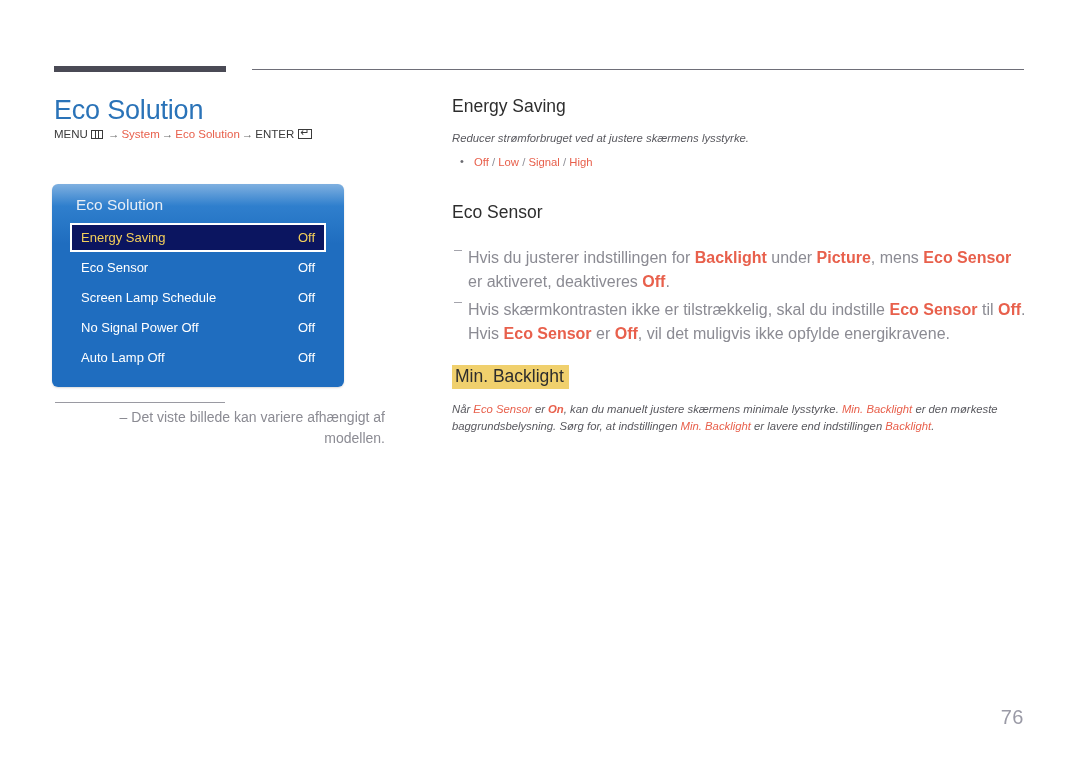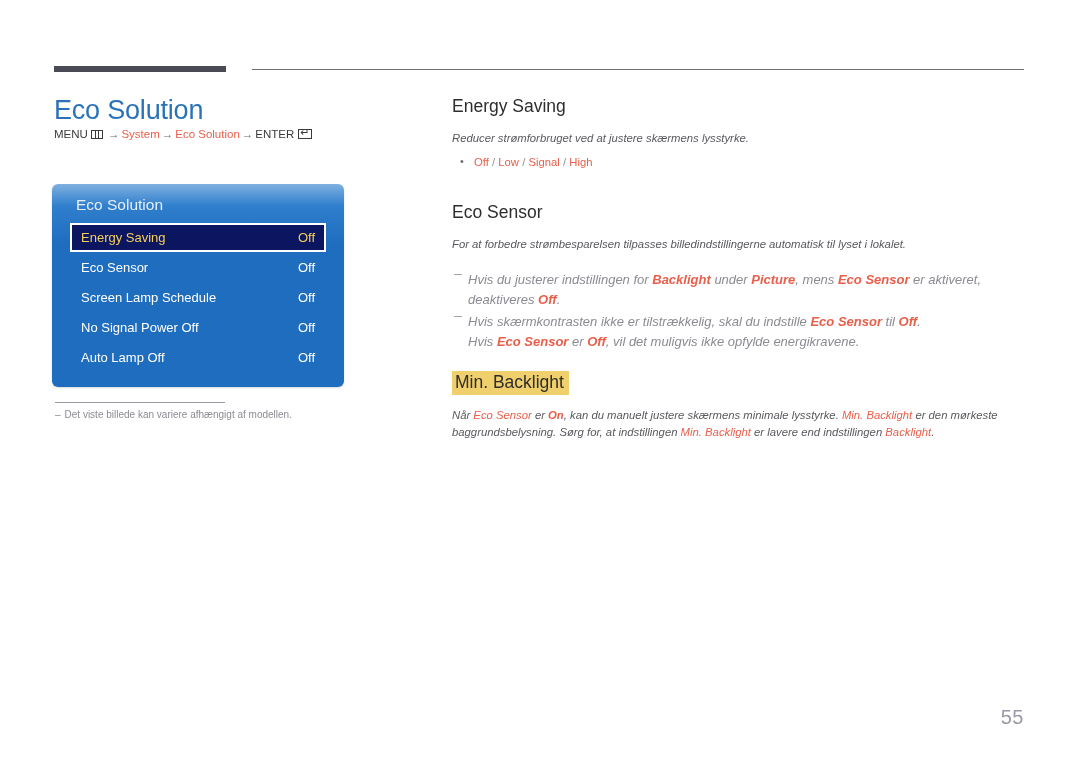--- a/index.html
+++ b/index.html
@@ -138,23 +138,24 @@
   .left-note-rule {
     position: absolute;
     left: 55px; top: 402px;
     width: 170px; height: 1px;
     background: #9a9aa2;
   }
   .left-note {
     position: absolute;
     left: 55px; top: 407px;
     width: 330px;
-    font-size: 10px;
+    font-size: 14px;
     color: #8b8b93;
     line-height: 1.5;
+    text-align: right;
   }
   .left-note .nd { margin-right: 4px; }
 
   
   .right-col {
     position: absolute;
     left: 452px; top: 96px;
     width: 576px;
   }
   .sec-head {
@@ -189,27 +190,26 @@
   .bullet-row::before {
     content: "\2022";
     position: absolute;
     left: 8px; top: -1px;
     color: #6a6a70;
     font-size: 11px;
   }
   .accent { color: #e8604c; }
   .sep { color: #8e8e96; }
   .note-row {
-    font-size: 13px;
+    font-size: 16px;
     color: #8b8b93;
     line-height: 1.52;
     margin: 0 0 3px 0;
     padding-left: 16px;
     position: relative;
-    font-style: italic;
   }
   .note-row::before {
     content: "";
     position: absolute;
     left: 2px; top: 4px;
     width: 8px; height: 1px;
     background: #a4a4ac;
   }
   .note-row .accent { color: #e8604c; }
   .note-row .b { font-weight: bold; }
@@ -293,31 +293,30 @@
     <span class="sep">/</span>
     <span class="accent">Signal</span>
     <span class="sep">/</span>
     <span class="accent">High</span>
   </div>
 
   <div class="gap-lg"></div>
 
   
   <h2 class="sec-head">Eco Sensor</h2>
-  <p class="body-p">For at forbedre strømbesparelsen tilpasses billedindstillingerne automatisk til lyset i lokalet.</p>
 
   <div class="gap-sm"></div>
 
   <div class="note-row"><span>Hvis du justerer indstillingen for </span><span class="accent b">Backlight</span><span> under </span><span class="accent b">Picture</span><span>, mens </span><span class="accent b">Eco Sensor</span><span> er aktiveret, deaktiveres </span><span class="accent b">Off</span><span>.</span></div>
 
   <div class="note-row"><span>Hvis skærmkontrasten ikke er tilstrækkelig, skal du indstille </span><span class="accent b">Eco Sensor</span><span> til </span><span class="accent b">Off</span><span>.</span><br><span>Hvis </span><span class="accent b">Eco Sensor</span><span> er </span><span class="accent b">Off</span><span>, vil det muligvis ikke opfylde energikravene.</span></div>
 
   <div class="gap-md"></div>
 
   
   <h2 class="sec-head highlight">Min. Backlight</h2>
 
   <p class="body-p"><span>Når </span><span class="accent">Eco Sensor</span><span> er </span><span class="accent b">On</span><span>, kan du manuelt justere skærmens minimale lysstyrke. </span><span class="accent">Min. Backlight</span><span> er den mørkeste baggrundsbelysning. Sørg for, at indstillingen </span><span class="accent">Min. Backlight</span><span> er lavere end indstillingen </span><span class="accent">Backlight</span><span>.</span></p>
 
 
 </div>
 
-<div class="page-num">55</div>
+<div class="page-num">76</div>
 
 </body></html>

